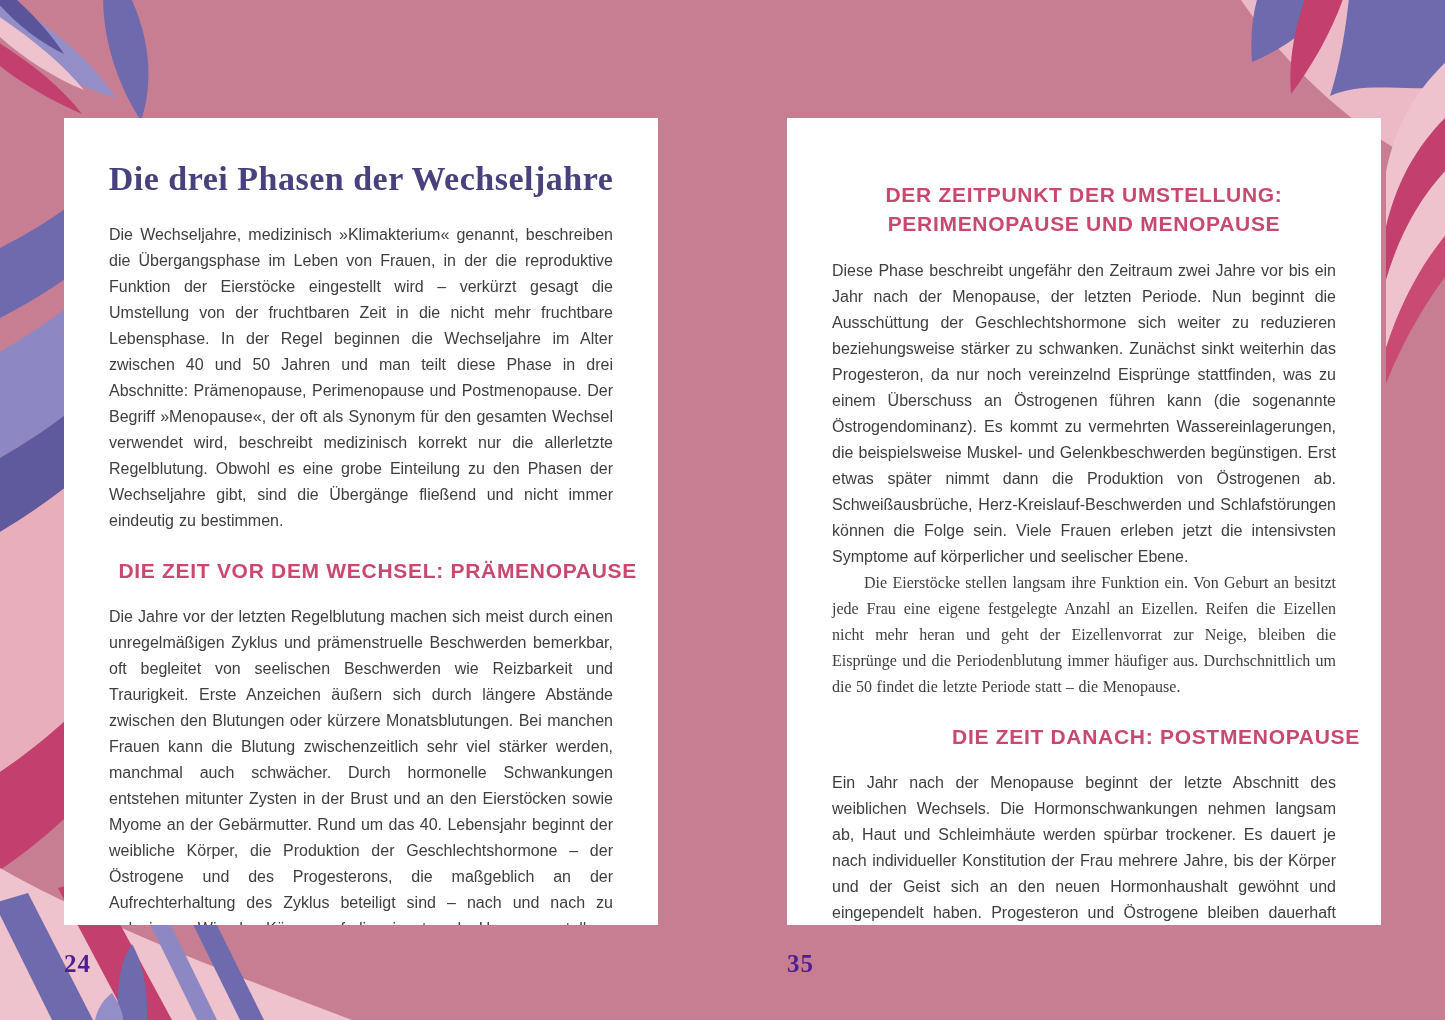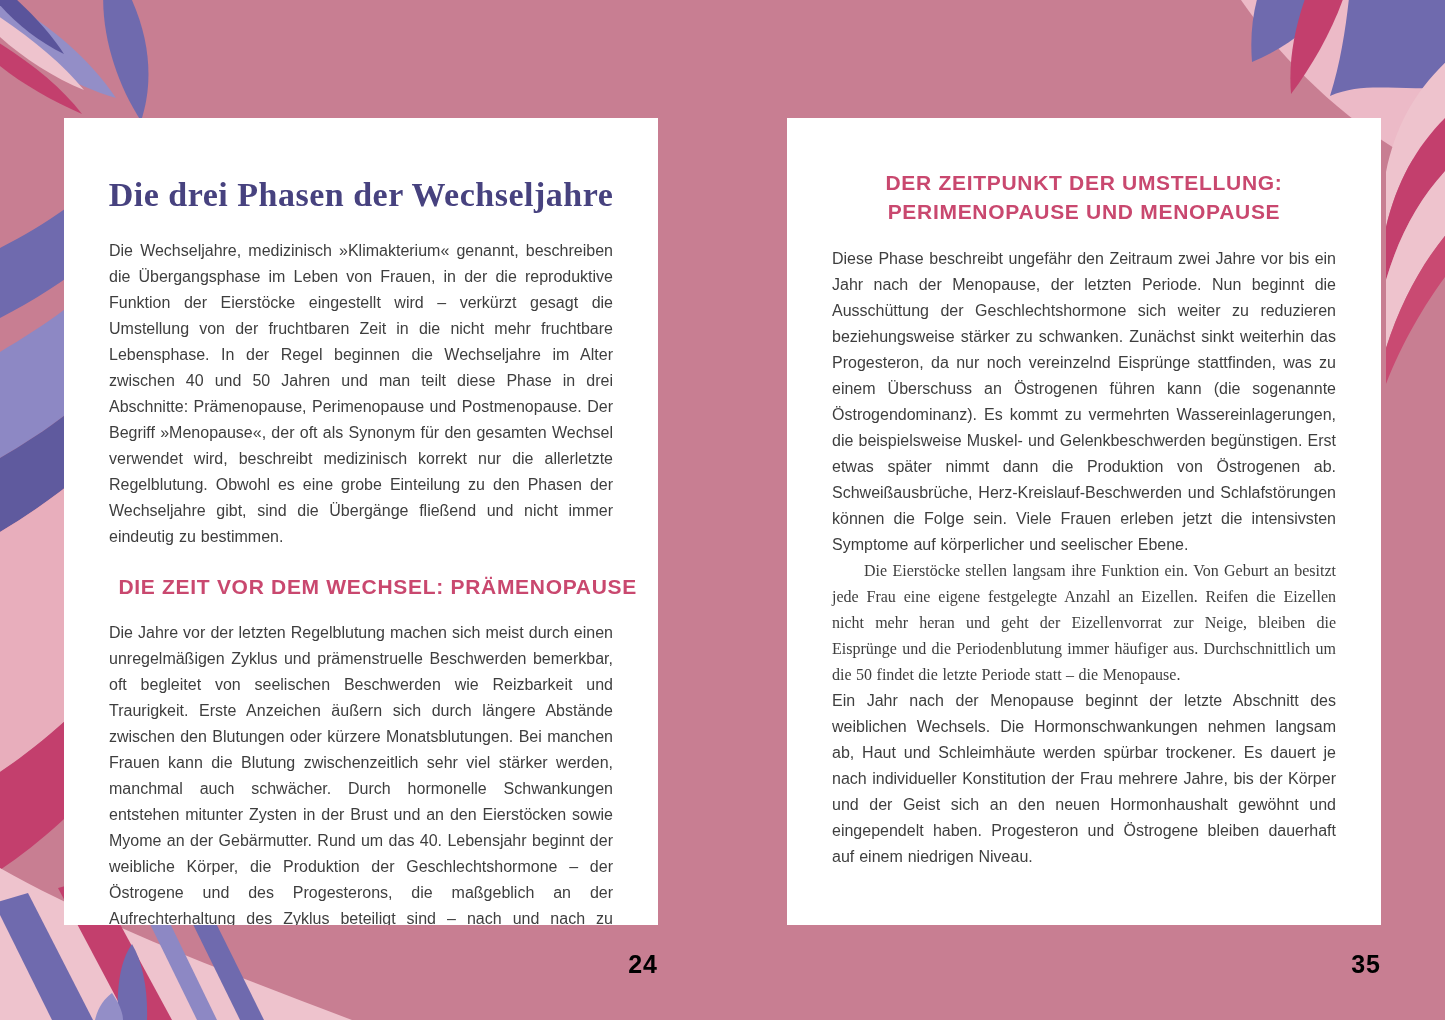--- a/index.html
+++ b/index.html
@@ -20,35 +20,35 @@
   .page {
     position: absolute;
     top: 118px;
     width: 594px;
     height: 807px;
     background: #ffffff;
     box-sizing: border-box;
     overflow: hidden;
     z-index: 1;
   }
-  .page.left  { left: 64px;  padding: 58px 45px 0 45px; }
+  .page.left  { left: 64px;  padding: 42px 45px 0 45px; }
   .page.right { left: 787px; padding: 50px 45px 0 45px; }
 
   .book-title {
     margin: 0 -24px 24px -24px;
     text-align: center;
     white-space: nowrap;
     font-family: "Liberation Serif", serif;
     font-weight: 700;
     font-size: 34px;
     letter-spacing: 0.5px;
     color: #47427f;
   }
   .page-heading {
-    margin: 0 -24px 20px -24px;
+    margin: 12px -24px 20px -24px;
     text-align: center;
     font-weight: 700;
     font-size: 21px;
     line-height: 29px;
     letter-spacing: 0.7px;
     color: #c9486f;
   }
   .page-heading .hl { display: block; white-space: nowrap; }
   .sub-heading {
     margin: 25px -24px 21px -24px;
@@ -66,26 +66,26 @@
     color: #3e3e3e;
     text-align: justify;
     word-spacing: 0.5px;
   }
   p.body.indent { text-indent: 32px; font-family: Liberation Serif, serif; }
 
   .page-number {
     position: absolute;
     top: 950px;
     width: 594px;
-    text-align: right;
+    text-align: left;
     z-index: 1;
-    font-family: Liberation Sans, sans-serif;
+    font-family: Liberation Serif, serif;
     font-weight: 700;
     font-size: 25px;
-    color: #000000;
+    color: #4c1d95;
     letter-spacing: 1px;
   }
   .page-number.left  { left: 64px; }
   .page-number.right { left: 787px; }
 </style>
 </head>
 <body>
 
 <div class="canvas">
 
@@ -139,19 +139,20 @@
     <p class="body">Die Jahre vor der letzten Regelblutung machen sich meist durch einen unregelmäßigen Zyklus und prämenstruelle Beschwerden bemerkbar, oft begleitet von seelischen Beschwerden wie Reizbarkeit und Traurigkeit. Erste Anzeichen äußern sich durch längere Abstände zwischen den Blutungen oder kürzere Monatsblutungen. Bei manchen Frauen kann die Blutung zwischenzeitlich sehr viel stärker werden, manchmal auch schwächer. Durch hormonelle Schwankungen entstehen mitunter Zysten in der Brust und an den Eierstöcken sowie Myome an der Gebärmutter. Rund um das 40. Lebensjahr beginnt der weibliche Körper, die Produktion der Geschlechtshormone – der Östrogene und des Progesterons, die maßgeblich an der Aufrechterhaltung des Zyklus beteiligt sind – nach und nach zu reduzieren. Wie der Körper auf die einsetzende Hormonumstellung reagiert, ist ganz individuell.</p>
   </section>
 
   <section class="page right">
     <h2 class="page-heading">
       <span class="hl">DER ZEITPUNKT DER UMSTELLUNG:</span>
       <span class="hl">PERIMENOPAUSE UND MENOPAUSE</span>
     </h2>
     <p class="body">Diese Phase beschreibt ungefähr den Zeitraum zwei Jahre vor bis ein Jahr nach der Menopause, der letzten Periode. Nun beginnt die Ausschüttung der Geschlechtshormone sich weiter zu reduzieren beziehungsweise stärker zu schwanken. Zunächst sinkt weiterhin das Progesteron, da nur noch vereinzelnd Eisprünge stattfinden, was zu einem Überschuss an Östrogenen führen kann (die sogenannte Östrogendominanz). Es kommt zu vermehrten Wassereinlagerungen, die beispielsweise Muskel- und Gelenkbeschwerden begünstigen. Erst etwas später nimmt dann die Produktion von Östrogenen ab. Schweißausbrüche, Herz-Kreislauf-Beschwerden und Schlafstörungen können die Folge sein. Viele Frauen erleben jetzt die intensivsten Symptome auf körperlicher und seelischer Ebene.</p>
     <p class="body indent">Die Eierstöcke stellen langsam ihre Funktion ein. Von Geburt an besitzt jede Frau eine eigene festgelegte Anzahl an Eizellen. Reifen die Eizellen nicht mehr heran und geht der Eizellenvorrat zur Neige, bleiben die Eisprünge und die Periodenblutung immer häufiger aus. Durchschnittlich um die 50 findet die letzte Periode statt – die Menopause.</p>
+    <h2 class="sub-heading">DIE ZEIT DANACH: POSTMENOPAUSE</h2>
     <p class="body">Ein Jahr nach der Menopause beginnt der letzte Abschnitt des weiblichen Wechsels. Die Hormonschwankungen nehmen langsam ab, Haut und Schleimhäute werden spürbar trockener. Es dauert je nach individueller Konstitution der Frau mehrere Jahre, bis der Körper und der Geist sich an den neuen Hormonhaushalt gewöhnt und eingependelt haben. Progesteron und Östrogene bleiben dauerhaft auf einem niedrigen Niveau.</p>
   </section>
 
   <div class="page-number left">24</div>
   <div class="page-number right">35</div>
 
 </div>
 
 </body></html>

